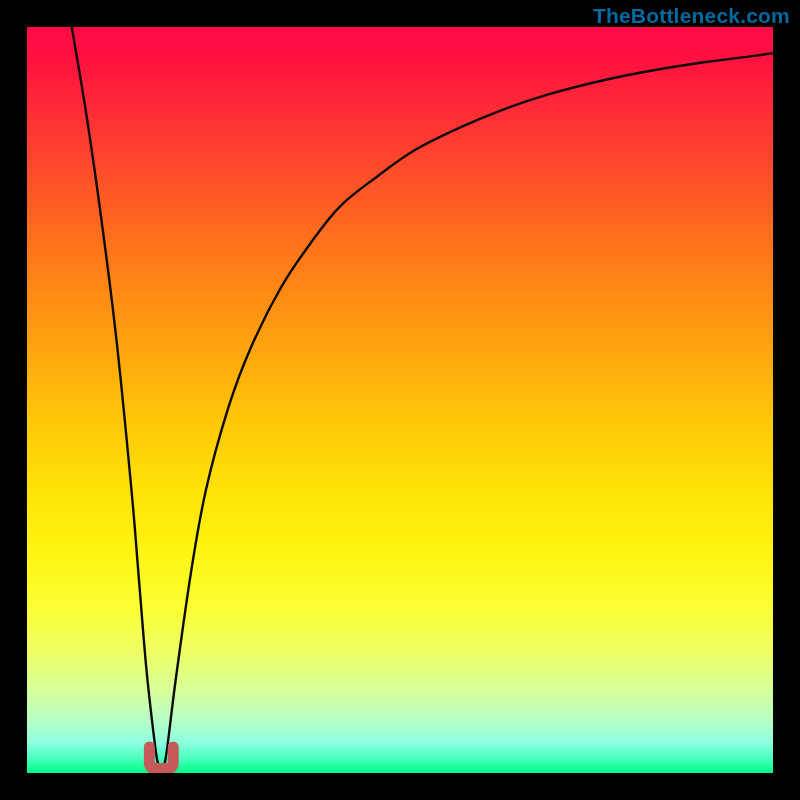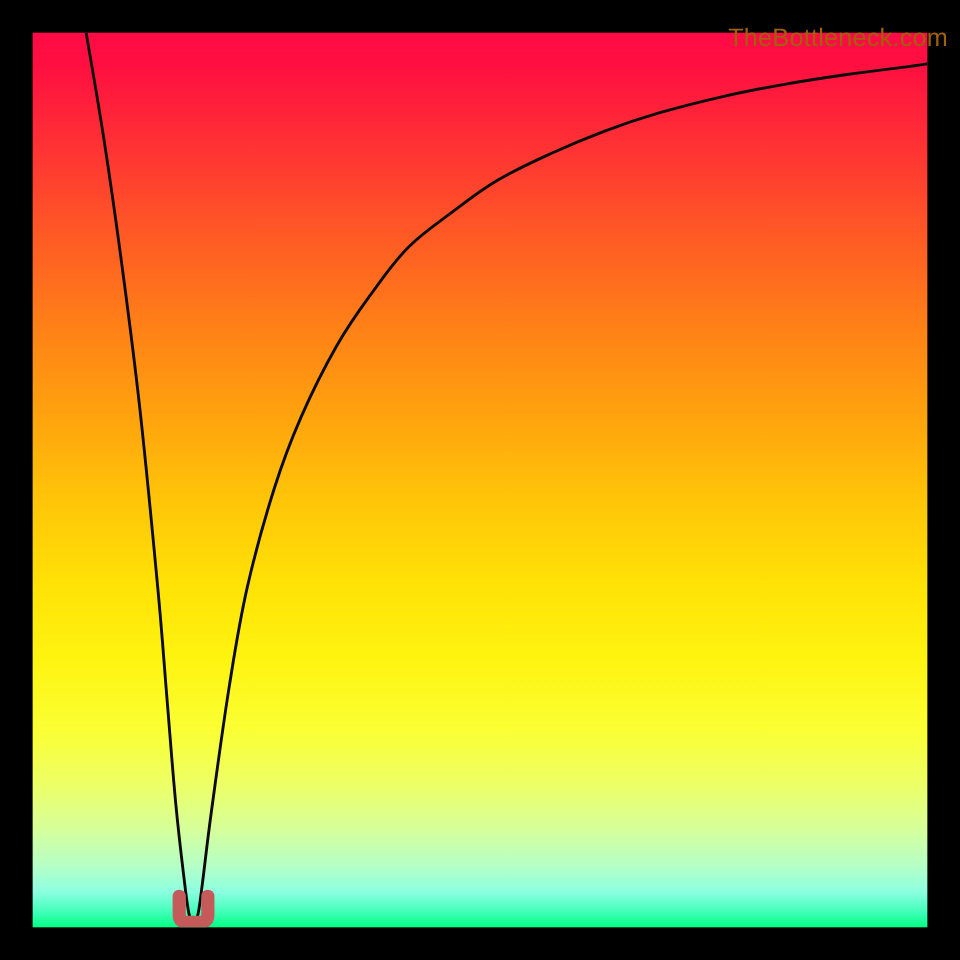--- a/index.html
+++ b/index.html
@@ -42,25 +42,25 @@
       #edff66 84%,
       #d6ff9a 89%,
       #b6ffc6 93%,
       #8cffe0 96%,
       #4affbf 98%,
       #00ff85 100%
     );
   }
   .watermark {
     position: absolute;
-    top: 20px;
+    top: 4px;
     right: 10px;
-    color: #a16207;
+    color: #0369a1;
     font-size: 21px;
-    font-weight: 400;
+    font-weight: 700;
     letter-spacing: 0.2px;
     user-select: none;
   }
   svg.curve {
     position: absolute;
     inset: 0;
   }
 </style>
 </head>
 <body>

